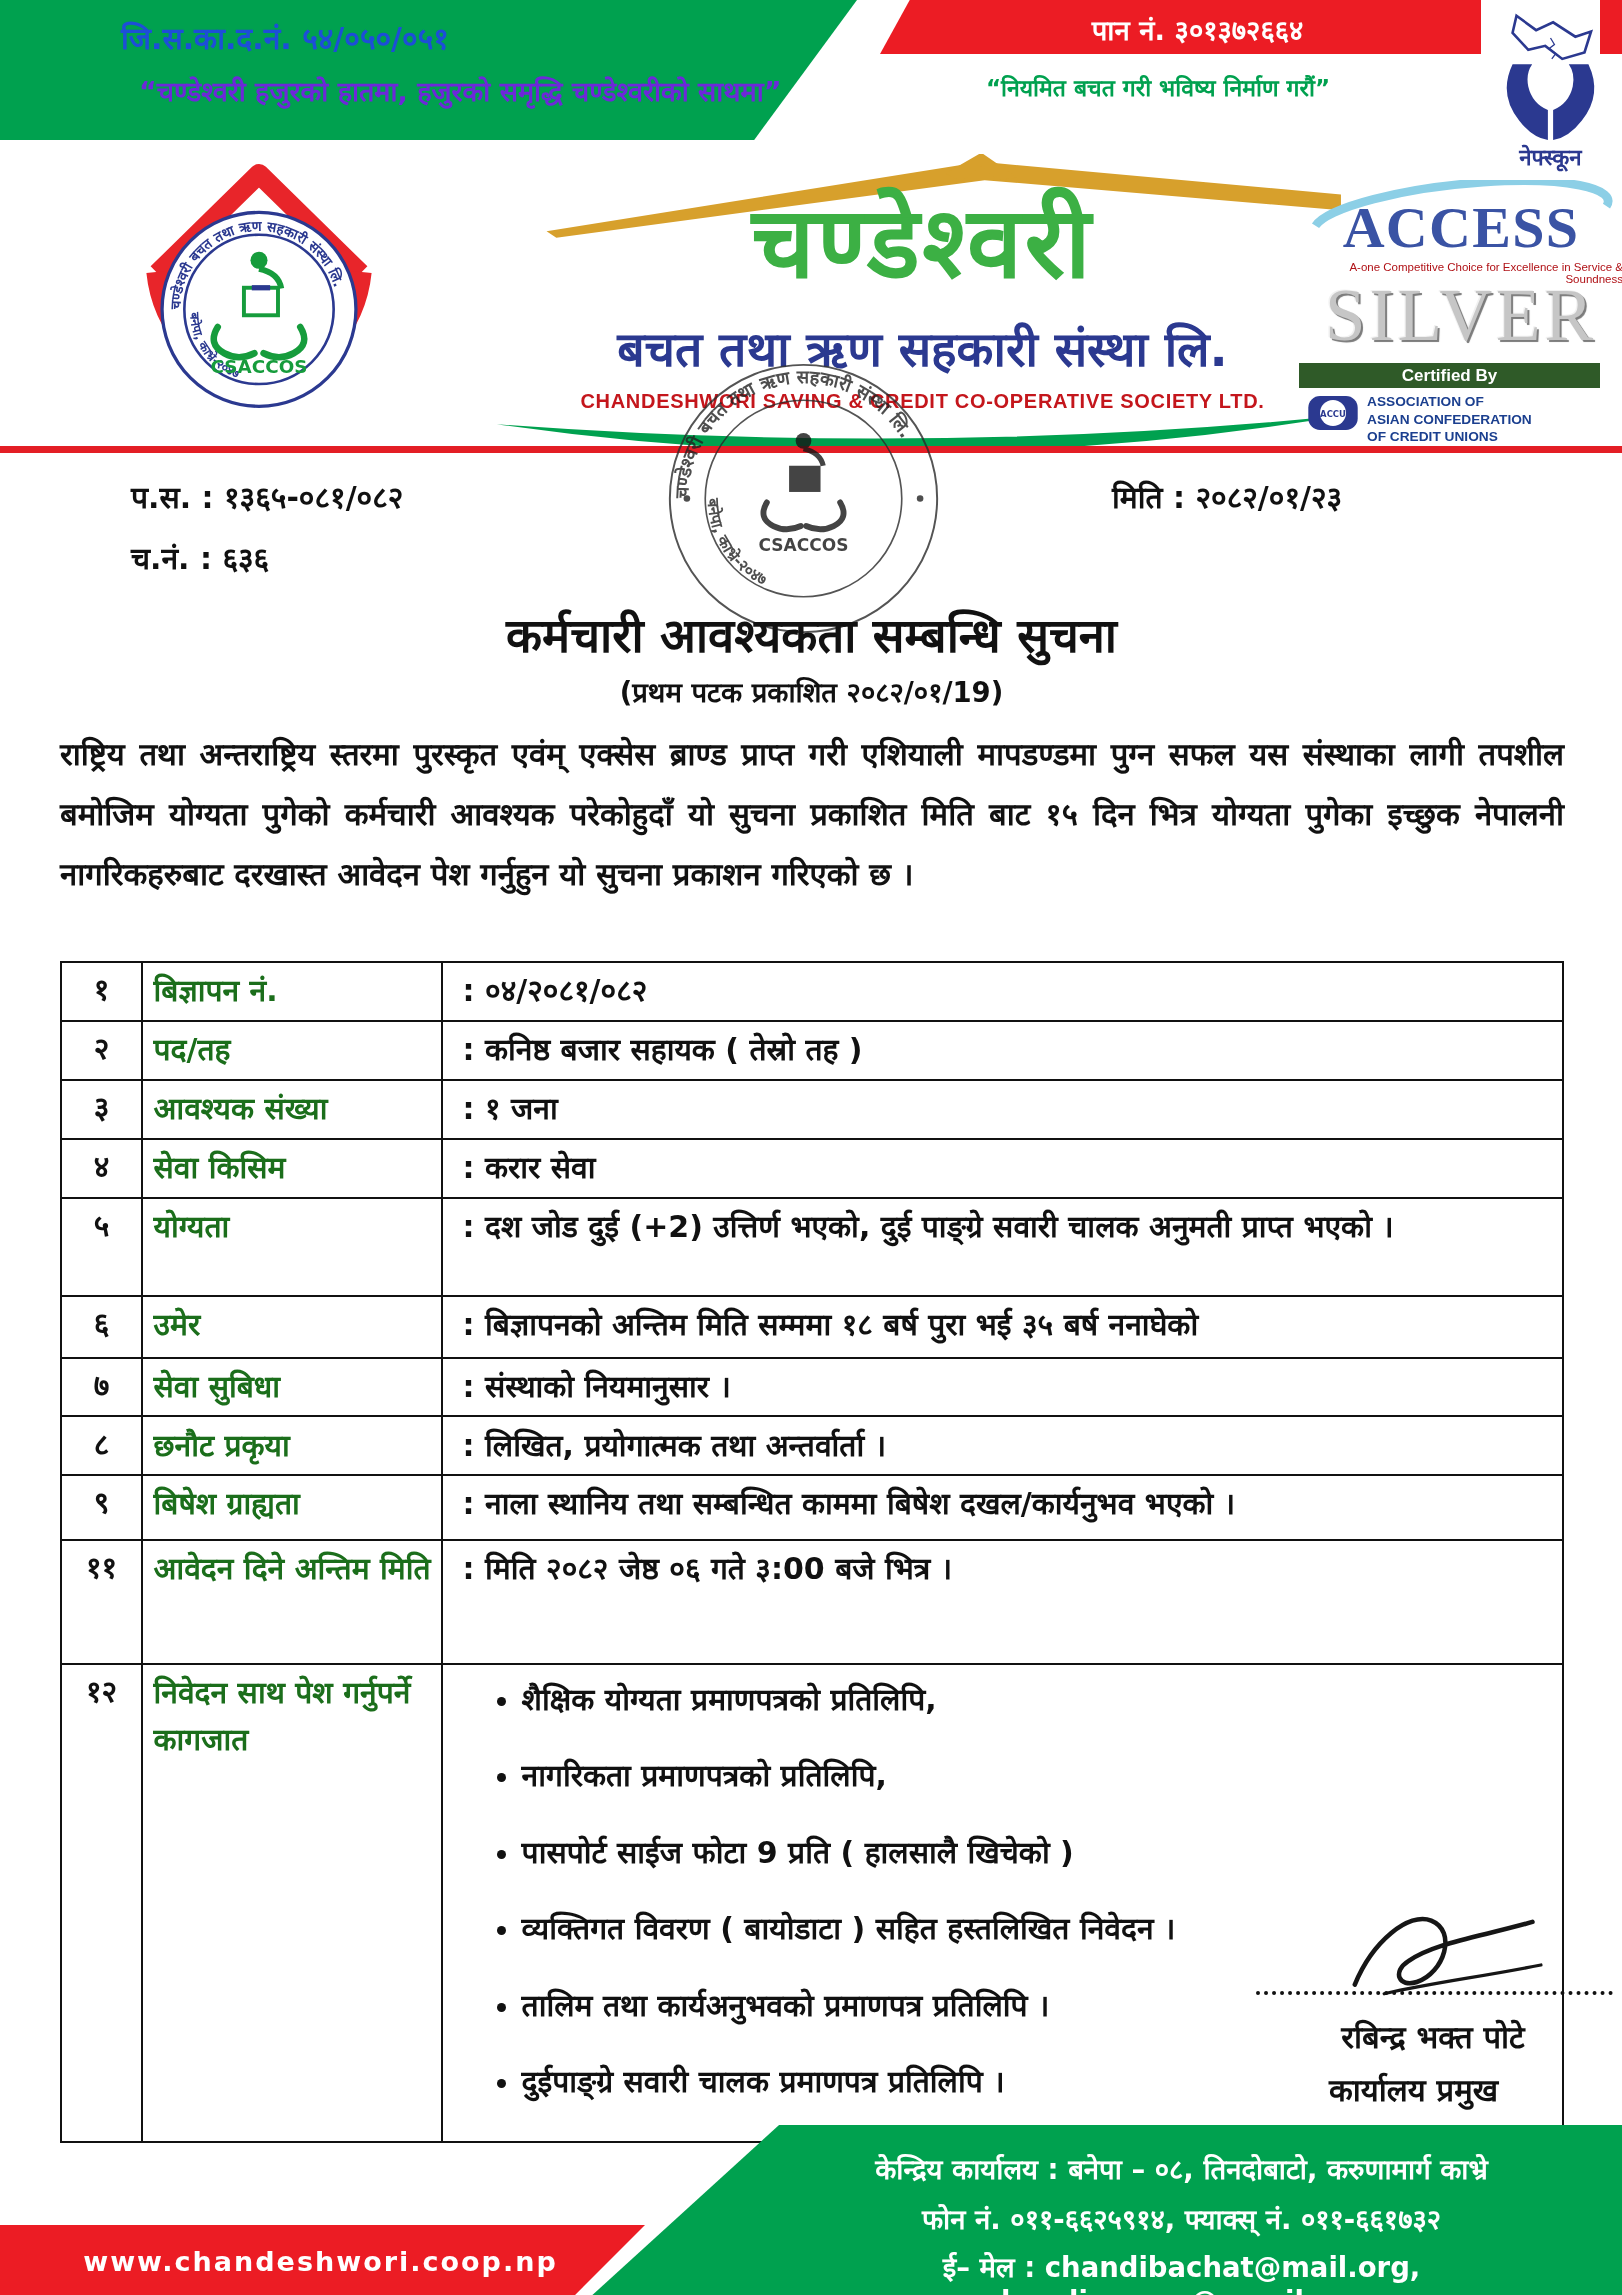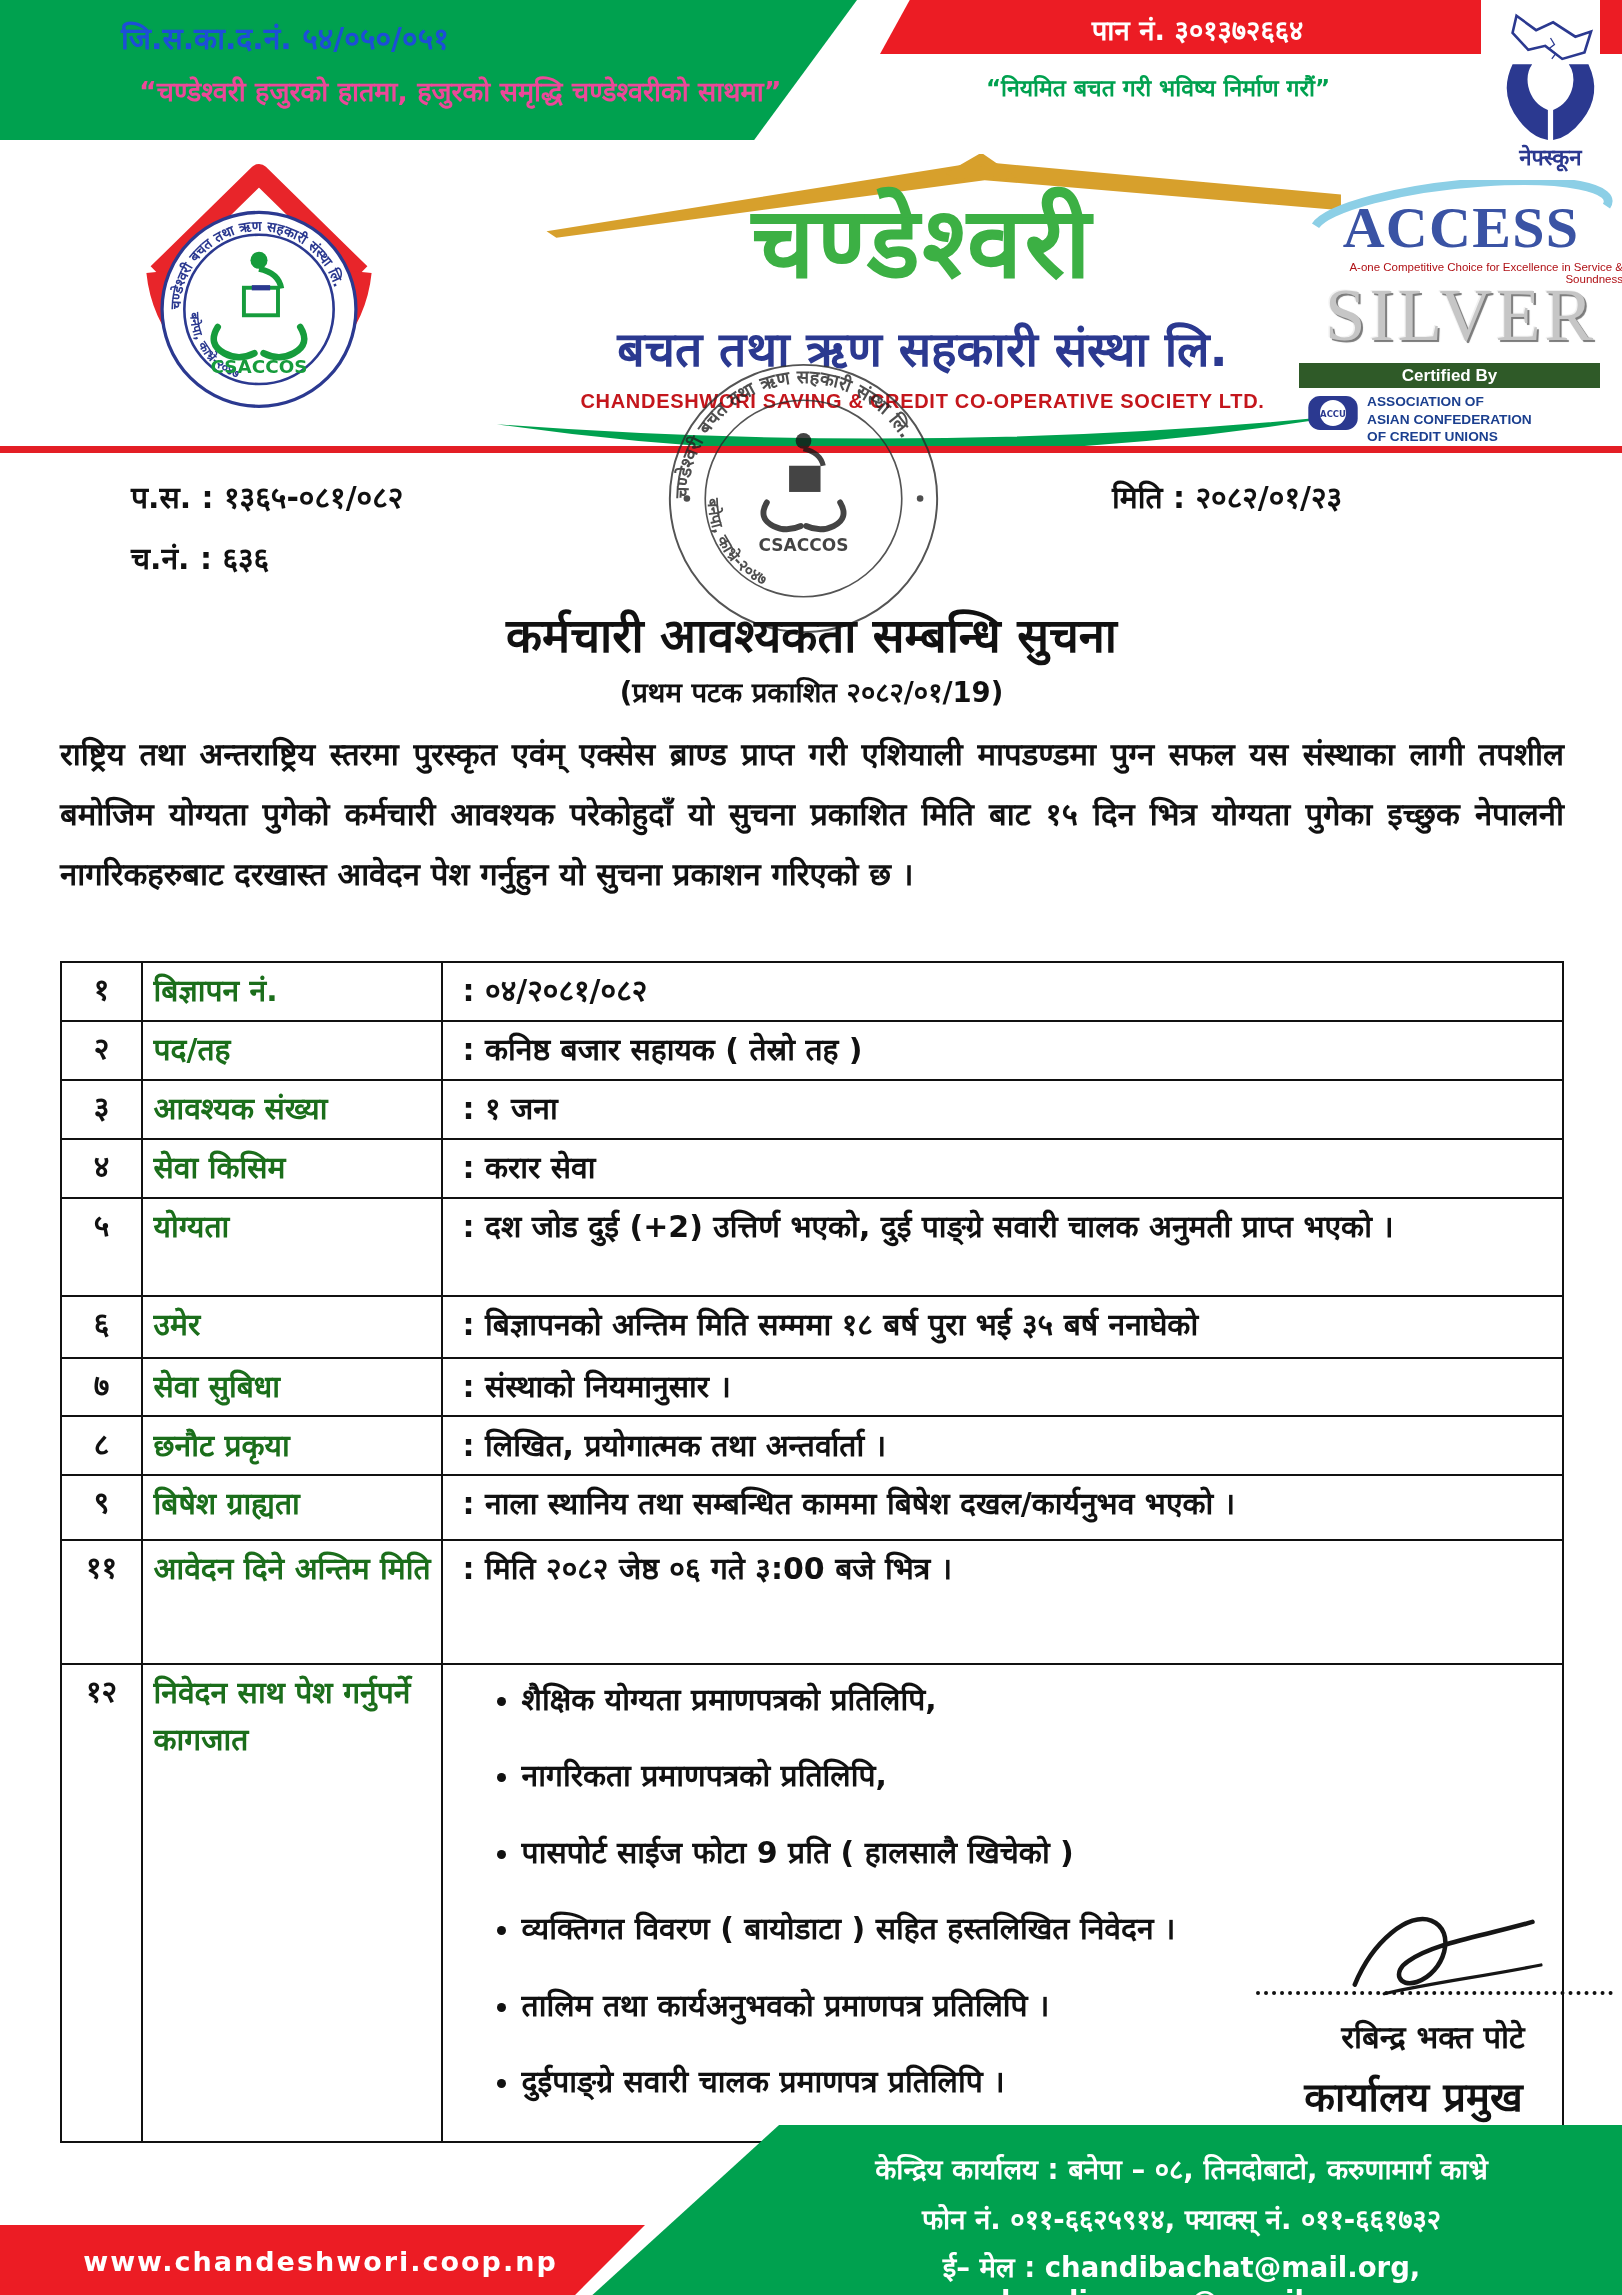--- a/index.html
+++ b/index.html
@@ -4,21 +4,21 @@
 <style>
   html,body{margin:0;padding:0;background:#e8e8e8;}
   #page{position:relative;width:1623px;height:2295px;background:#ffffff;overflow:hidden;
         font-family:"DejaVu Sans",sans-serif;color:#111;}
   .abs{position:absolute;}
   .dev{font-weight:700;}
   
   #band-left{left:0;top:0;width:857px;height:140px;background:#00A14F;
              clip-path:polygon(0 0,100% 0,88% 100%,0 100%);}
   #reg-no{left:121px;top:17px;font-size:30px;color:#1d4ed8;}
-  #slogan-left{left:139px;top:72px;font-size:27px;color:#ec4899;}
+  #slogan-left{left:139px;top:72px;font-size:27px;color:#6d28d9;}
   #band-right{left:880px;top:0;width:743px;height:54px;background:#EC1C24;
               clip-path:polygon(4% 0,100% 0,100% 100%,0 100%);}
   #pan-no{left:916px;top:10.5px;width:563px;text-align:center;font-size:27.5px;color:#fff;}
   #logo-whitebox{left:1481px;top:0;width:119px;height:58px;background:#fff;}
   #slogan-right{left:870px;top:71px;width:576px;text-align:center;font-size:23px;color:#00A14F;}
   #nefscun{left:1485px;top:3.9px;width:131px;height:170px;}
   
   #csaccos-logo{left:92px;top:162px;width:334px;height:262px;}
   #gold-swoosh{left:494px;top:154px;width:857px;height:85px;}
   #brand-name{left:494px;top:191px;width:857px;text-align:center;font-size:99px;line-height:1.05;
@@ -58,21 +58,21 @@
   #notice-table td{border:2.6px solid #111;vertical-align:top;font-size:30px;font-weight:700;}
   td.cno{width:77px;text-align:center;padding-top:5.2px;}
   td.clabel{width:281px;color:#1b6e1b;padding:5.2px 6.5px 5.2px 10.5px;line-height:1.55;}
   td.cval{padding:5.2px 13px 5.2px 19.6px;line-height:1.55;}
   ul.docs{margin:6.5px 0 0 0;padding-left:59px;}
   ul.docs li{margin:0 0 30px 0;}
   
   #sig-scribble{left:1345px;top:1901px;width:209px;height:98px;}
   #sig-dots{left:1256px;top:1991px;width:357px;border-top:4.6px dotted #111;}
   #sig-name{left:1230px;top:2015px;width:406px;text-align:center;font-size:31px;}
-  #sig-role{left:1217px;top:2068px;width:393px;text-align:center;font-size:40px;}
+  #sig-role{left:1217px;top:2068px;width:393px;text-align:center;font-size:31px;}
   
   #footer-green{left:0;top:2125px;width:1623px;height:170px;background:#00A14F;
                 clip-path:polygon(48% 0,100% 0,100% 100%,36.5% 100%);}
   .f-line{left:753px;width:857px;text-align:center;color:#fff;font-size:27.5px;}
   #f1{top:2150px;}
   #f2{top:2200px;}
   #f3{top:2248px;}
   #footer-red{left:0;top:2225px;width:645px;height:71px;background:#EC1C24;
               clip-path:polygon(0 0,100% 0,89% 100%,0 100%);}
   #website{left:72px;top:2246px;width:497px;text-align:center;color:#fff;font-size:27px;

